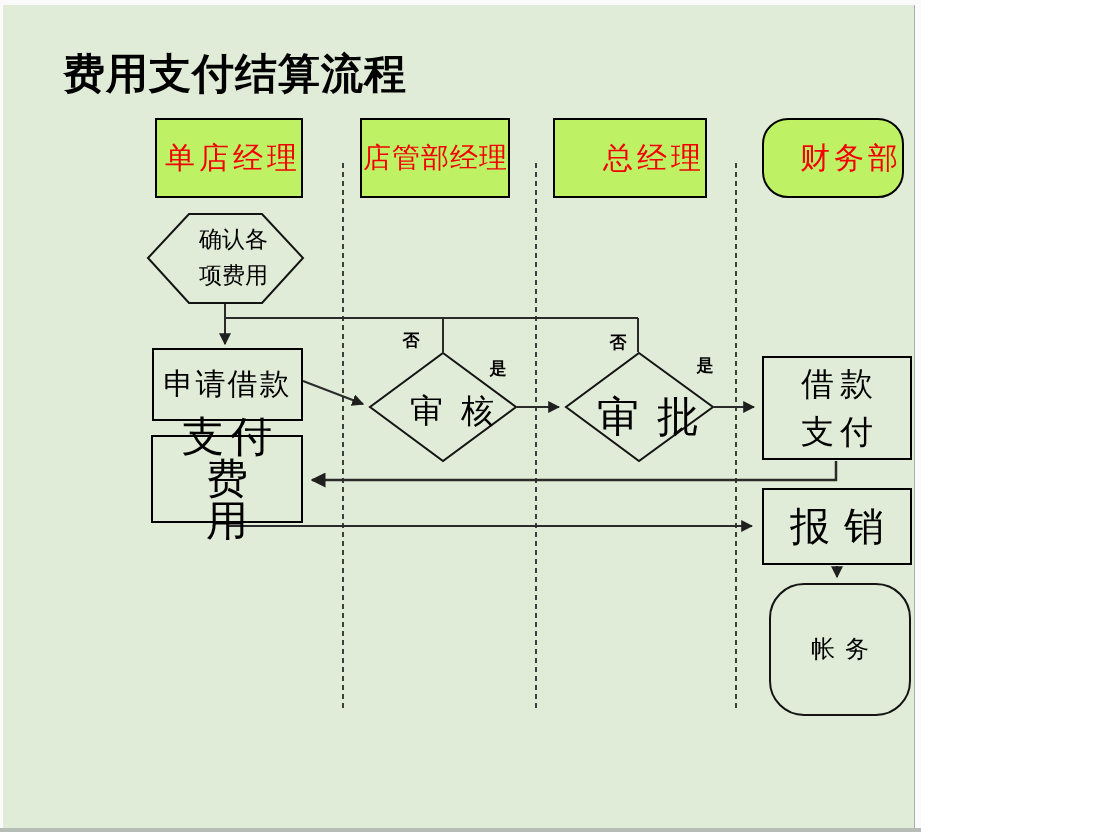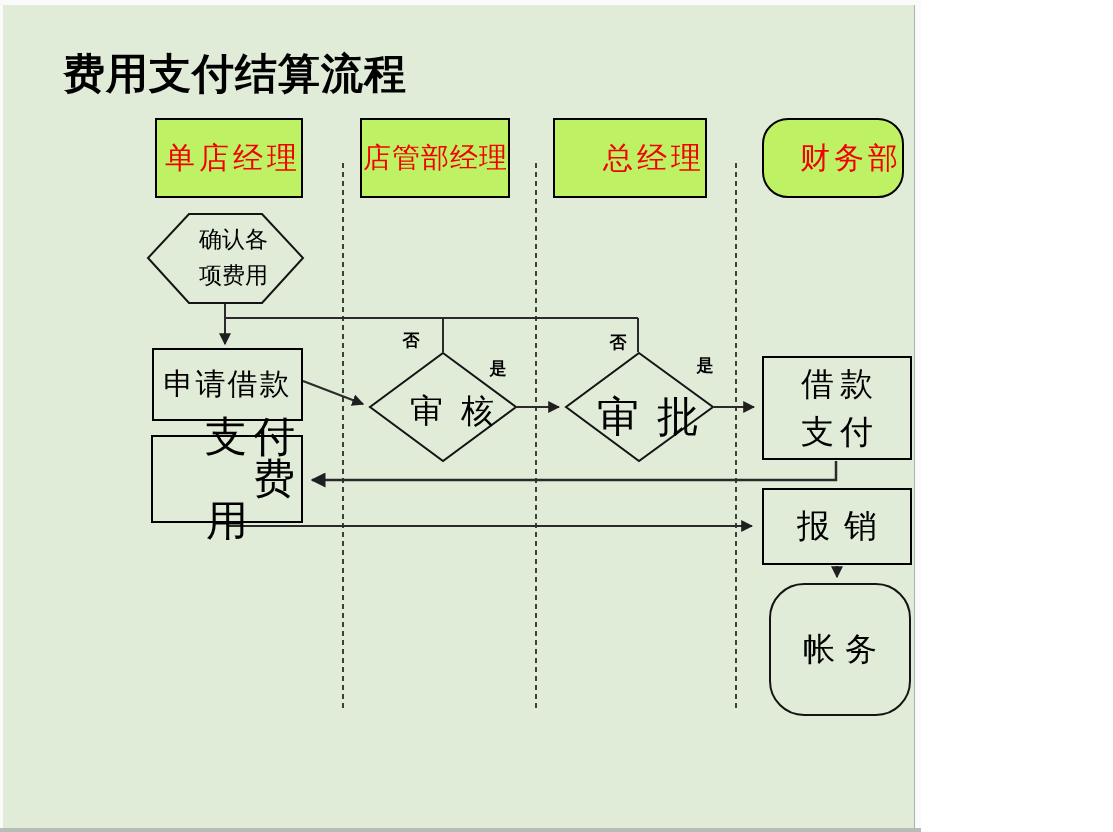--- a/index.html
+++ b/index.html
@@ -36,21 +36,21 @@
     font-size:30px;letter-spacing:4px;padding-left:4px;
     white-space:nowrap;
   }
   .lane.small{font-size:28px;letter-spacing:1px;padding-left:7px;}
 
   .node{
     position:absolute;
     border:2px solid #000;
     box-sizing:border-box;
     display:flex;flex-direction:column;align-items:center;justify-content:center;
-    text-align:right;
+    text-align:center;
     background:transparent;
   }
   .txt{
     position:absolute;
     display:flex;flex-direction:column;align-items:center;justify-content:center;
     text-align:center;
   }
   .dec{
     position:absolute;
     font-size:17px;font-weight:bold;text-align:center;
@@ -127,32 +127,32 @@
   <div class="node" style="left:151px;top:435px;width:152px;height:88px;font-size:42px;line-height:42px;">
     <span class="ls6">支付费</span>
     <span>用</span>
   </div>
 
   <div class="node" style="left:762px;top:356px;width:150px;height:104px;font-size:33px;line-height:48px;">
     <span class="ls6">借款</span>
     <span class="ls6">支付</span>
   </div>
 
-  <div class="node" style="left:762px;top:488px;width:150px;height:77px;font-size:33px;">
+  <div class="node" style="left:762px;top:488px;width:150px;height:77px;font-size:40px;">
     <span class="ls14">报销</span>
   </div>
 
   <div class="txt ls18" style="left:370px;top:389px;width:146px;font-size:33px;text-align:right;">
     <span>审核</span>
   </div>
   <div class="txt ls18" style="left:566px;top:389px;width:146px;font-size:42px;">
     <span>审批</span>
   </div>
 
-  <div class="txt" style="left:770px;top:584px;width:140px;height:131px;font-size:32px;line-height:49px;">
+  <div class="txt" style="left:770px;top:584px;width:140px;height:131px;font-size:24px;line-height:49px;">
     <span class="ls10">帐务</span>
   </div>
 
   <div class="dec" style="left:393px;top:329px;">否</div>
   <div class="dec" style="left:480px;top:357px;">是</div>
   <div class="dec" style="left:600px;top:331px;">否</div>
   <div class="dec" style="left:687px;top:354px;">是</div>
 
   <div class="edge edge-top"></div>
   <div class="edge edge-left"></div>

